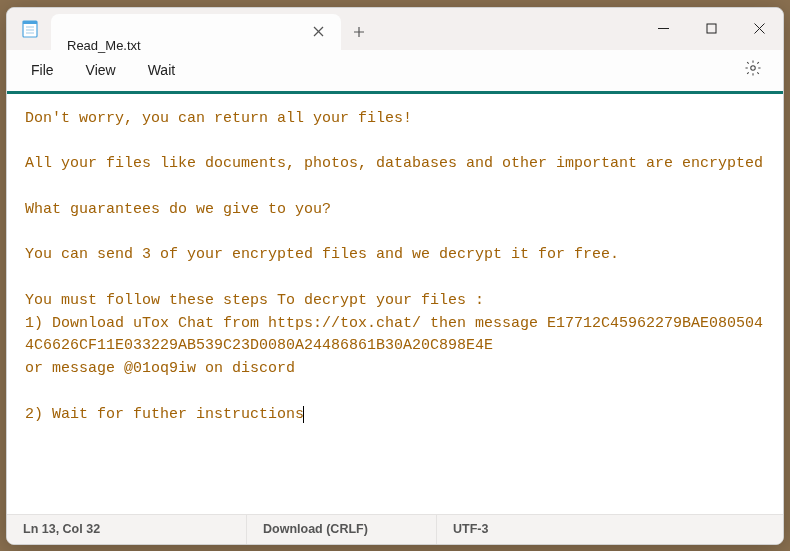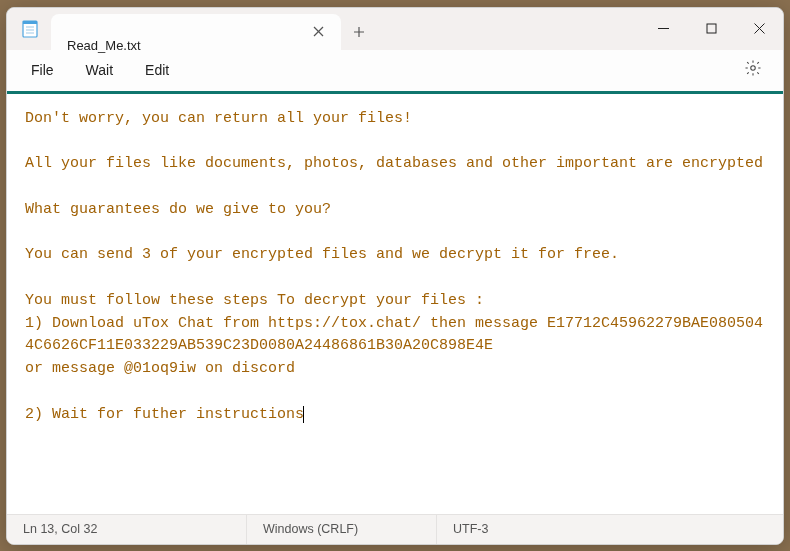--- a/index.html
+++ b/index.html
@@ -110,20 +110,21 @@
       border-top:1px solid #e4e2e1;
       font-size:12.5px;
       color:#555;
       align-items:center;
     }
     .status-cell {
       padding: 0 16px;
       height:100%;
       display:flex; align-items:center;
       border-right:1px solid #e4e2e1;
+      font-weight:bold;
     }
     .status-cell.first { flex:0 0 240px; }
     .status-cell.zoom { flex:0 0 150px; justify-content:center; }
     .status-cell.eol { flex:0 0 190px; }
     .status-cell.enc { flex:1; border-right:none; }
   </style>
 </head>
 <body>
 
 <div class="window">
@@ -169,22 +170,22 @@
         <svg viewBox="0 0 11 11">
             <line x1="0.5" y1="0.5" x2="10.5" y2="10.5"></line>
             <line x1="10.5" y1="0.5" x2="0.5" y2="10.5"></line>
           </svg>
       </div>
     </div>
   </div>
 
   <div class="menubar">
     <div class="menu-item">File</div>
+    <div class="menu-item">View</div>
     <div class="menu-item">Wait</div>
-    <div class="menu-item">Edit</div>
     <div class="menubar-spacer"></div>
     <div class="gear-btn">
       <span>
         <svg viewBox="0 0 24 24">
             <circle cx="12" cy="12" r="3"></circle>
             <path d="M12 2v3M12 19v3M4.2 4.2l2.1 2.1M17.7 17.7l2.1 2.1M2 12h3M19 12h3M4.2 19.8l2.1-2.1M17.7 6.3l2.1-2.1"></path>
           </svg>
       </span>
     </div>
   </div>
@@ -198,17 +199,17 @@
 You can send 3 of your encrypted files and we decrypt it for free.
 
 You must follow these steps To decrypt your files :
 1) Download uTox Chat from https://tox.chat/ then message E17712C45962279BAE0805044C6626CF11E033229AB539C23D0080A24486861B30A20C898E4E
 or message @01oq9iw on discord
 
 2) Wait for futher instructions</span><span class="caret"></span></div>
 
   <div class="statusbar">
     <div class="status-cell first">Ln 13, Col 32</div>
-    <div class="status-cell eol">Windows (CRLF)</div>
+    <div class="status-cell eol">Download (CRLF)</div>
     <div class="status-cell enc">UTF-3</div>
   </div>
 
 </div>
 
 </body></html>

